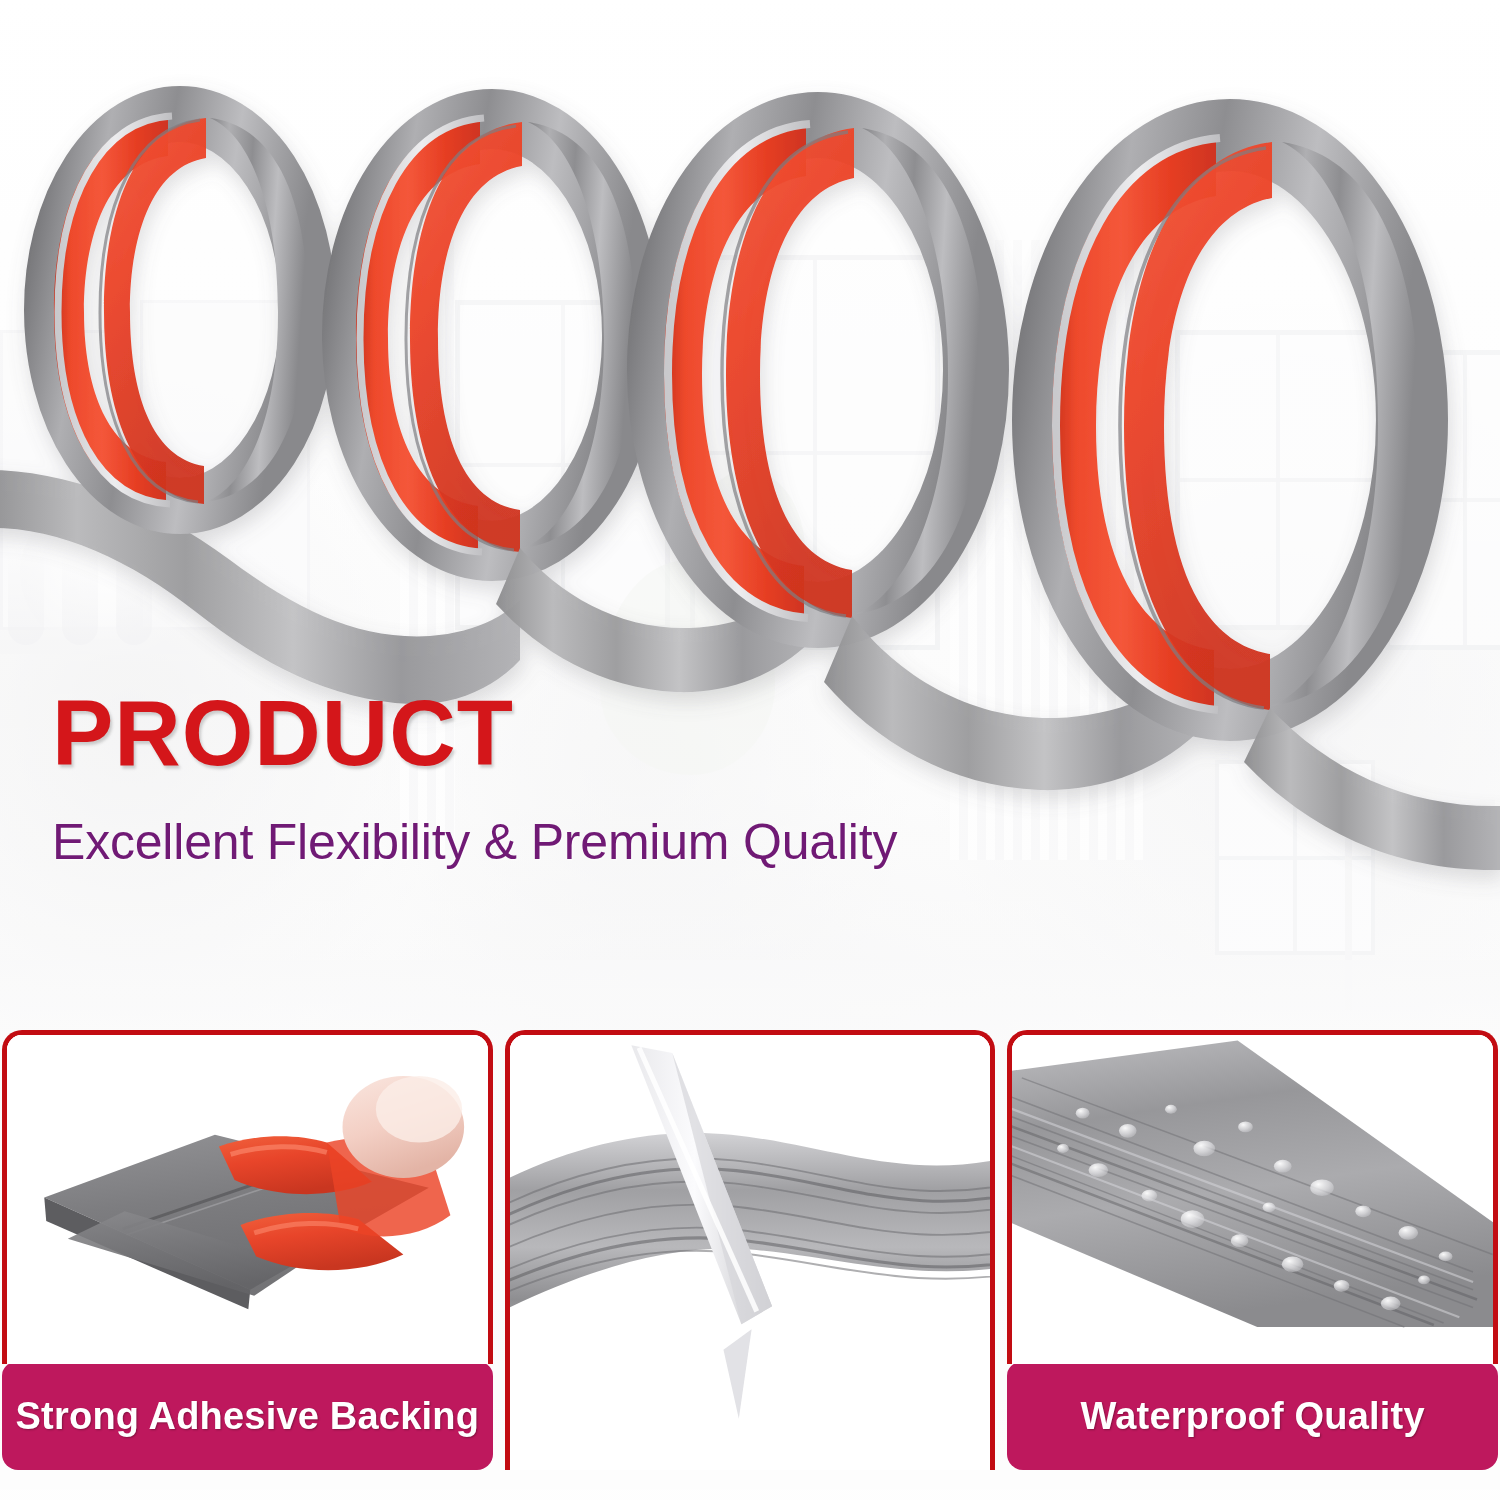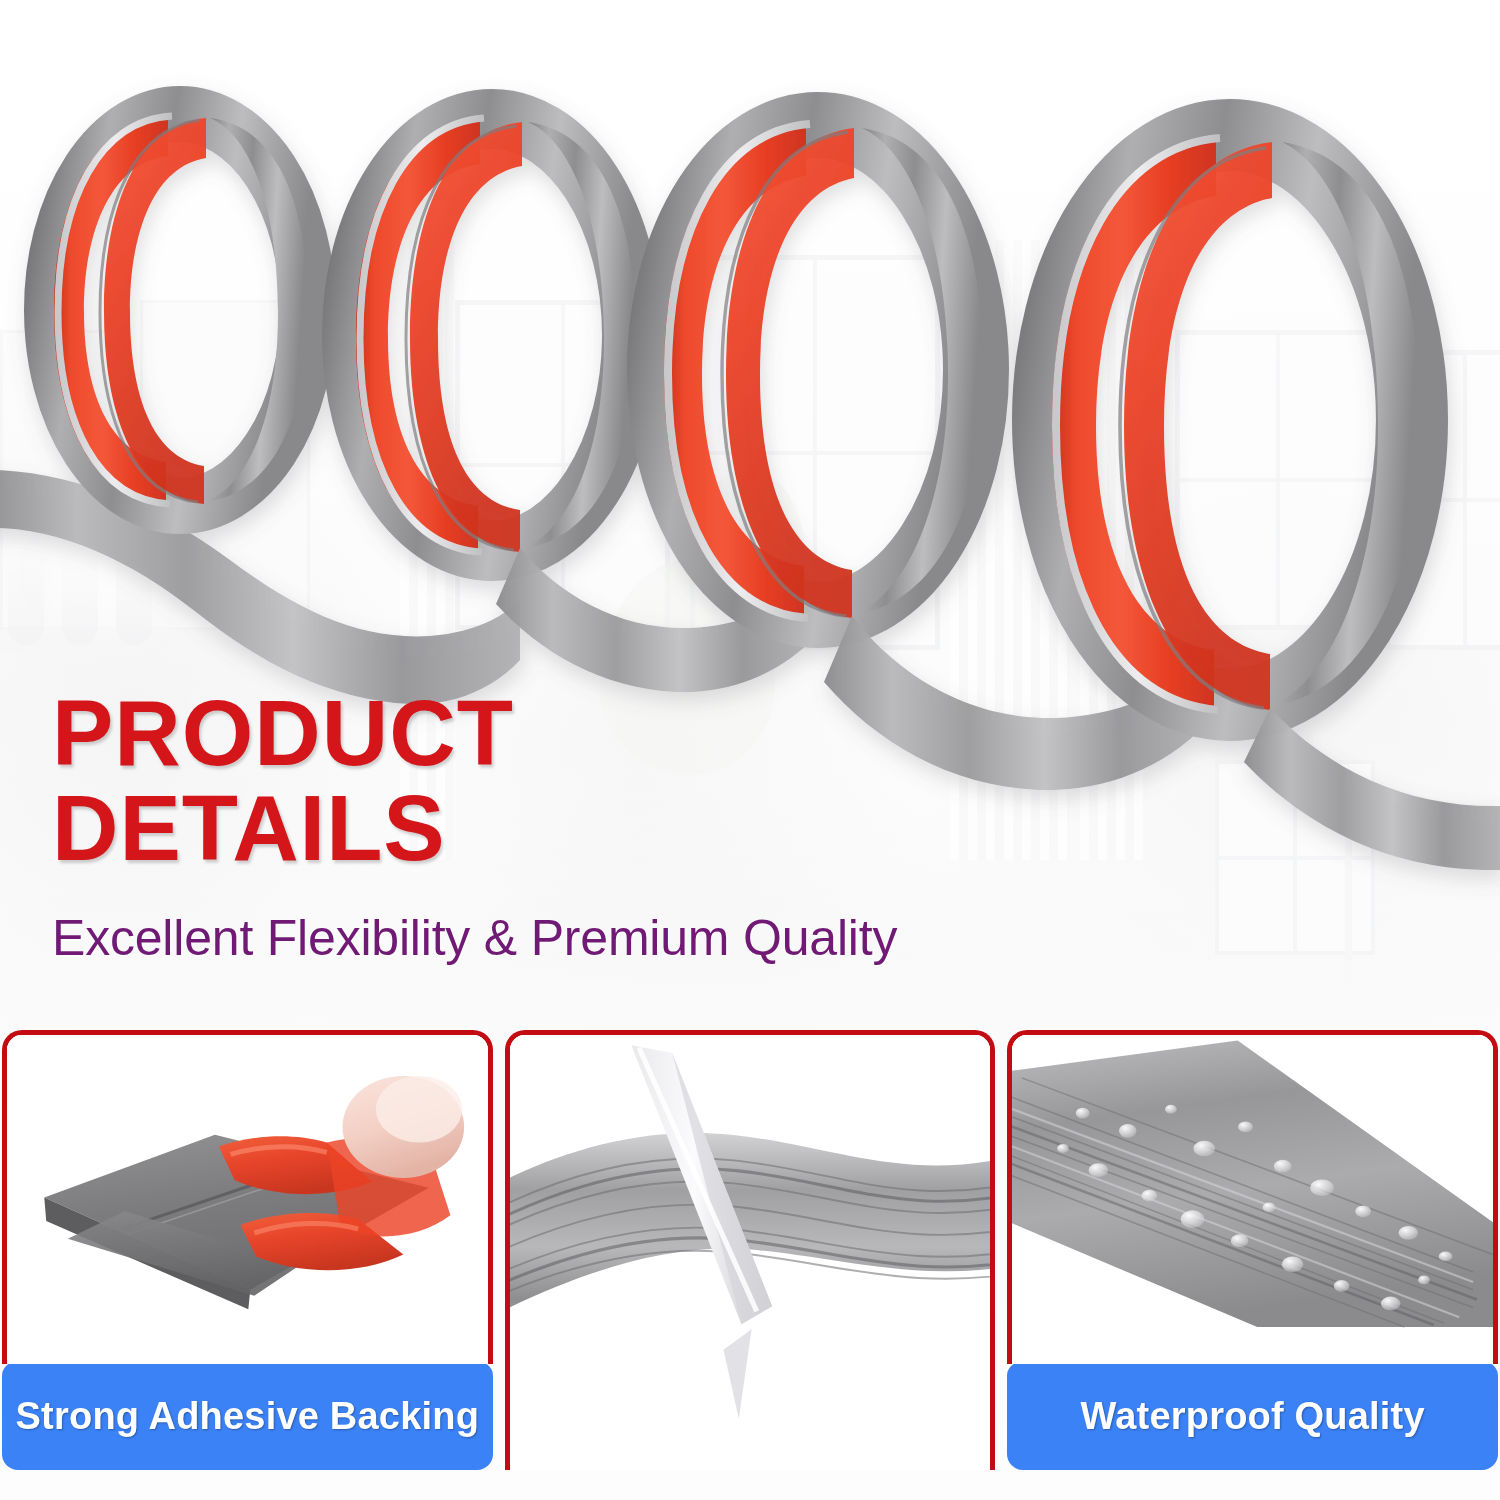--- a/index.html
+++ b/index.html
@@ -127,21 +127,21 @@
     border:5px solid #C20C12;
     border-bottom:none;
     border-radius:20px 20px 0 0;
     background:#ffffff;
     overflow:hidden;
   }
   .panel-photo { position:absolute; inset:0; overflow:hidden; background:#fff; }
   .panel-photo svg { position:absolute; inset:0; }
   .caption {
     height:108px;
-    background:#3b82f6;
+    background:#be185d;
     border-radius:14px 14px 16px 16px;
     margin-top:-2px;
     display:flex; align-items:center; justify-content:center;
     color:#ffffff;
     font-size:38px;
     font-weight:bold;
     letter-spacing:.2px;
     text-shadow:1px 1px 2px rgba(0,0,0,.30);
     white-space:nowrap;
   }
@@ -286,21 +286,20 @@
 
         <path d="M 1270,708 C 1330,772 1410,808 1500,806 L 1500,870
                  C 1398,872 1310,832 1244,762 Z" fill="url(#gGray)" opacity="0.96"></path>
       </g>
     </svg>
   </div>
 
   <div class="headings">
     <div class="title">
       <span class="l1">PRODUCT</span>
-      <span class="l2">DETAILS</span>
     </div>
     <div class="subtitle">Excellent Flexibility &amp; Premium Quality</div>
   </div>
 
   <div class="panels">
 
     <div class="panel">
       <div class="panel-frame">
         <div class="panel-photo">
           <svg width="100%" height="100%" viewBox="0 0 490 340" preserveAspectRatio="xMidYMid slice">

